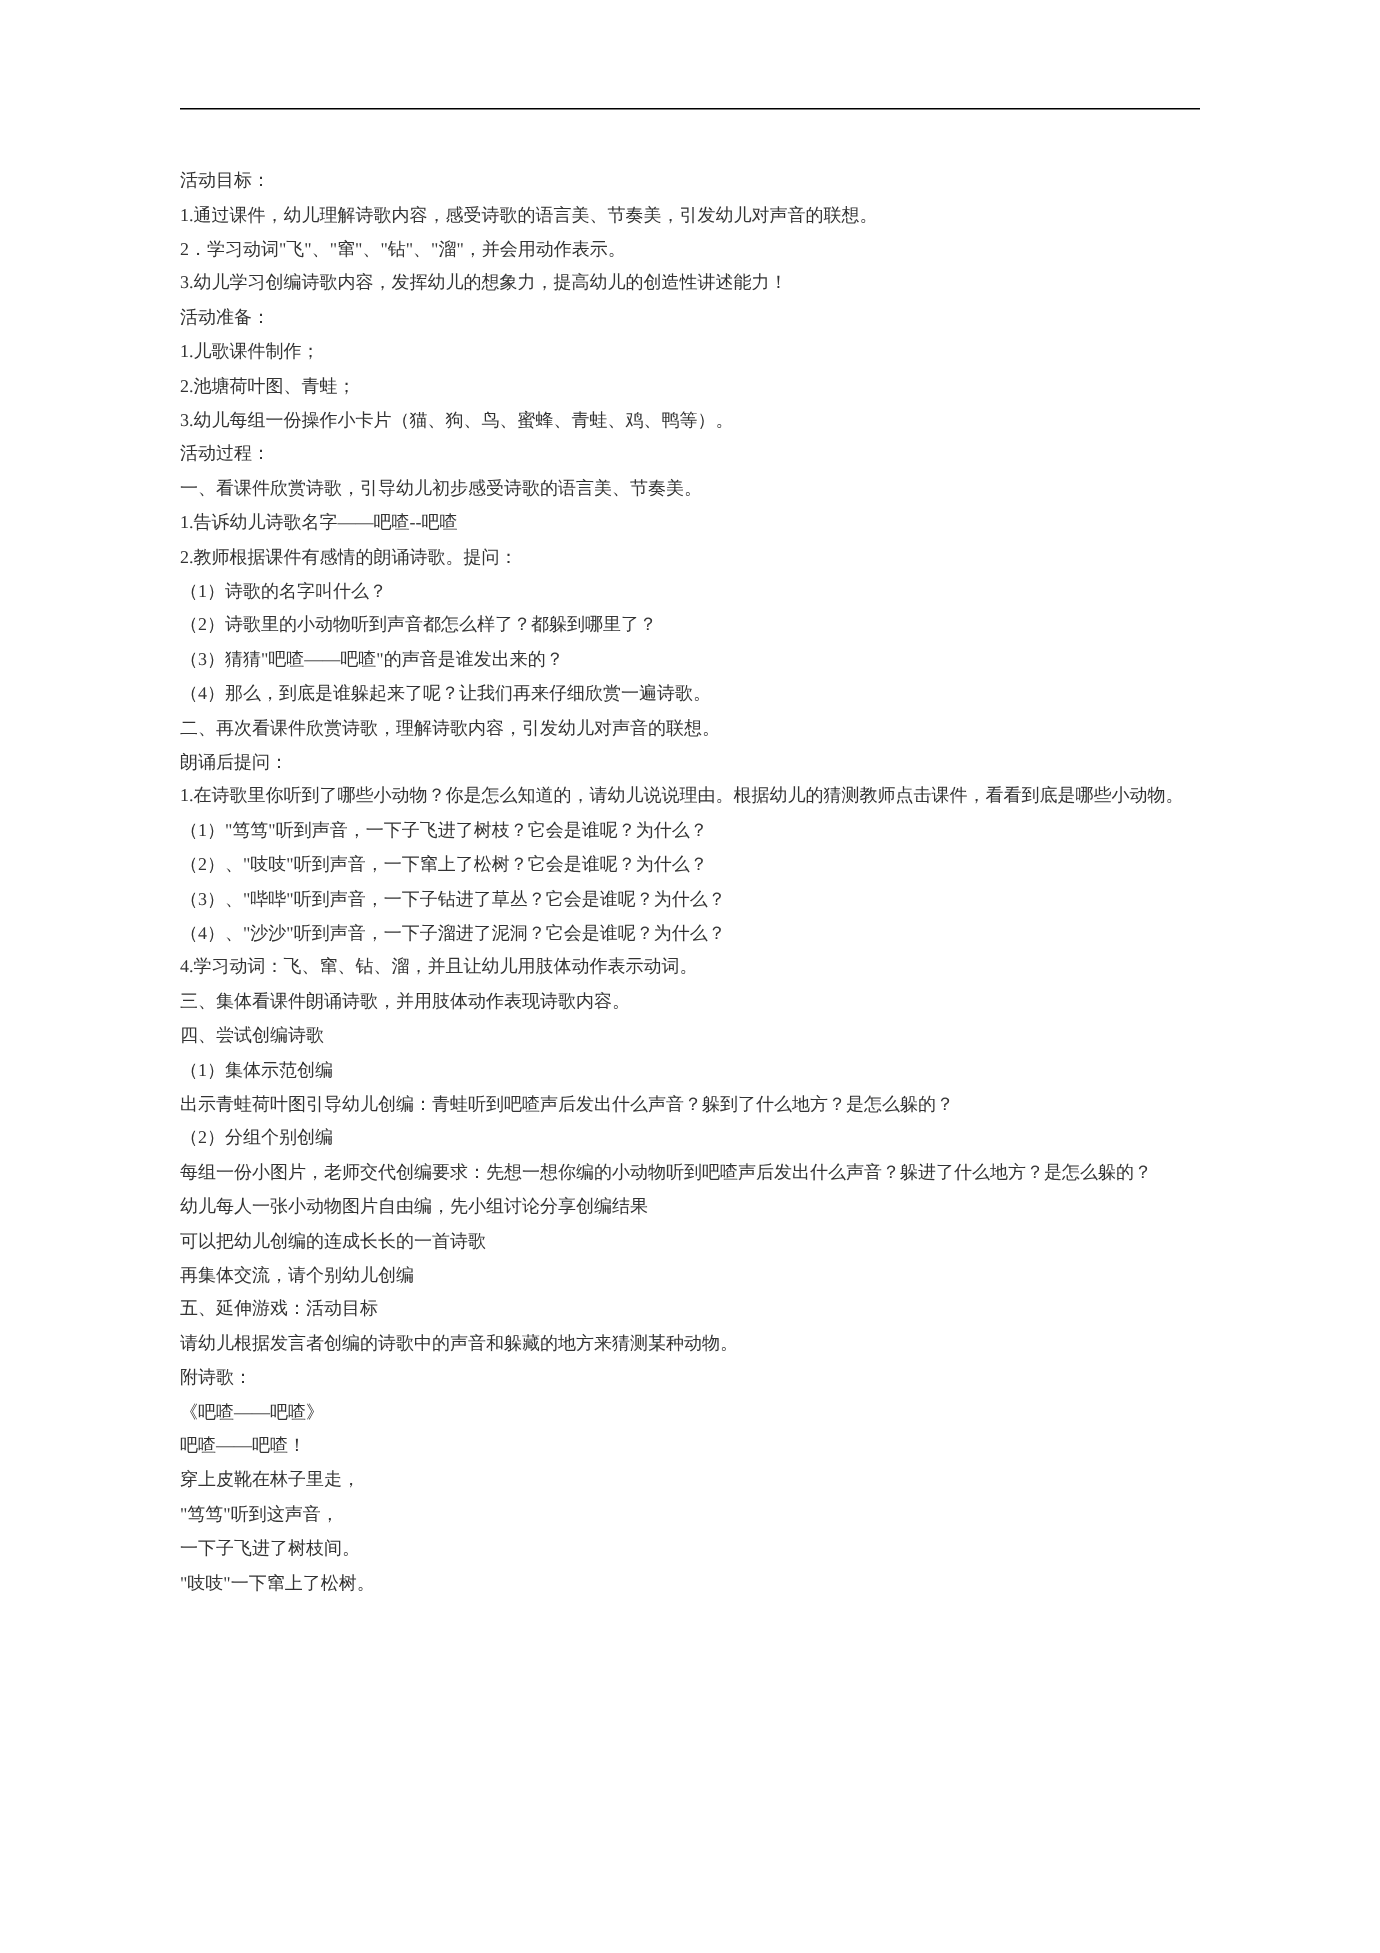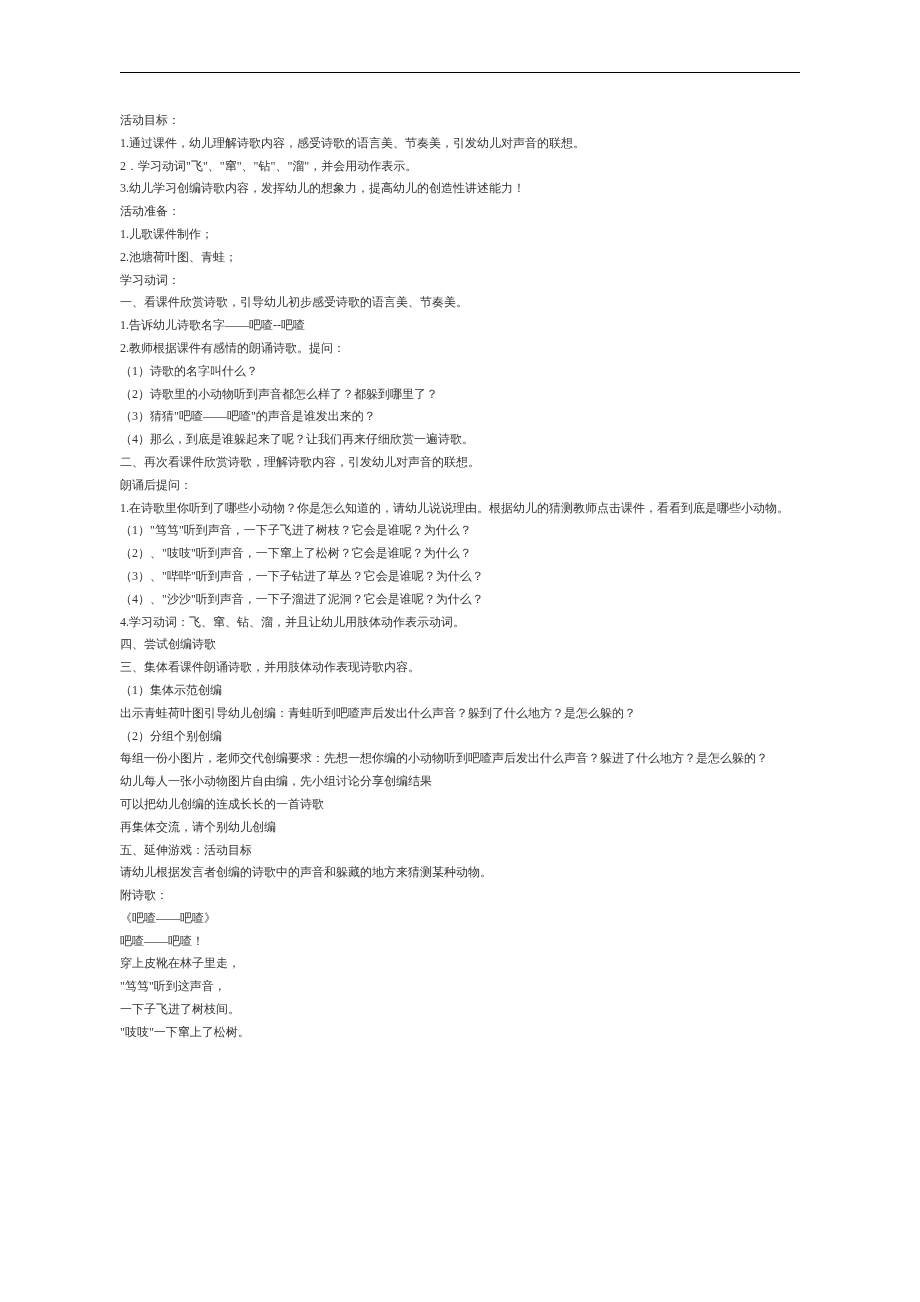--- a/index.html
+++ b/index.html
@@ -29,38 +29,39 @@
 <div class="rule"></div>
 
 <div class="content" id="content">
     <p>活动目标：</p>
     <p>1.通过课件，幼儿理解诗歌内容，感受诗歌的语言美、节奏美，引发幼儿对声音的联想。</p>
     <p>2．学习动词"飞"、"窜"、"钻"、"溜"，并会用动作表示。</p>
     <p>3.幼儿学习创编诗歌内容，发挥幼儿的想象力，提高幼儿的创造性讲述能力！</p>
     <p>活动准备：</p>
     <p>1.儿歌课件制作；</p>
     <p>2.池塘荷叶图、青蛙；</p>
-    <p>学习动词：</p>
+    <p>3.幼儿每组一份操作小卡片（猫、狗、鸟、蜜蜂、青蛙、鸡、鸭等）。</p>
+    <p>活动过程：</p>
     <p>一、看课件欣赏诗歌，引导幼儿初步感受诗歌的语言美、节奏美。</p>
     <p>1.告诉幼儿诗歌名字——吧喳--吧喳</p>
     <p>2.教师根据课件有感情的朗诵诗歌。提问：</p>
     <p>（1）诗歌的名字叫什么？</p>
     <p>（2）诗歌里的小动物听到声音都怎么样了？都躲到哪里了？</p>
     <p>（3）猜猜"吧喳——吧喳"的声音是谁发出来的？</p>
     <p>（4）那么，到底是谁躲起来了呢？让我们再来仔细欣赏一遍诗歌。</p>
     <p>二、再次看课件欣赏诗歌，理解诗歌内容，引发幼儿对声音的联想。</p>
     <p>朗诵后提问：</p>
     <p>1.在诗歌里你听到了哪些小动物？你是怎么知道的，请幼儿说说理由。根据幼儿的猜测教师点击课件，看看到底是哪些小动物。</p>
     <p>（1）"笃笃"听到声音，一下子飞进了树枝？它会是谁呢？为什么？</p>
     <p>（2）、"吱吱"听到声音，一下窜上了松树？它会是谁呢？为什么？</p>
     <p>（3）、"哔哔"听到声音，一下子钻进了草丛？它会是谁呢？为什么？</p>
     <p>（4）、"沙沙"听到声音，一下子溜进了泥洞？它会是谁呢？为什么？</p>
     <p>4.学习动词：飞、窜、钻、溜，并且让幼儿用肢体动作表示动词。</p>
+    <p>三、集体看课件朗诵诗歌，并用肢体动作表现诗歌内容。</p>
     <p>四、尝试创编诗歌</p>
-    <p>三、集体看课件朗诵诗歌，并用肢体动作表现诗歌内容。</p>
     <p>（1）集体示范创编</p>
     <p>出示青蛙荷叶图引导幼儿创编：青蛙听到吧喳声后发出什么声音？躲到了什么地方？是怎么躲的？</p>
     <p>（2）分组个别创编</p>
     <p>每组一份小图片，老师交代创编要求：先想一想你编的小动物听到吧喳声后发出什么声音？躲进了什么地方？是怎么躲的？</p>
     <p>幼儿每人一张小动物图片自由编，先小组讨论分享创编结果</p>
     <p>可以把幼儿创编的连成长长的一首诗歌</p>
     <p>再集体交流，请个别幼儿创编</p>
     <p>五、延伸游戏：活动目标</p>
     <p>请幼儿根据发言者创编的诗歌中的声音和躲藏的地方来猜测某种动物。</p>
     <p>附诗歌：</p>

